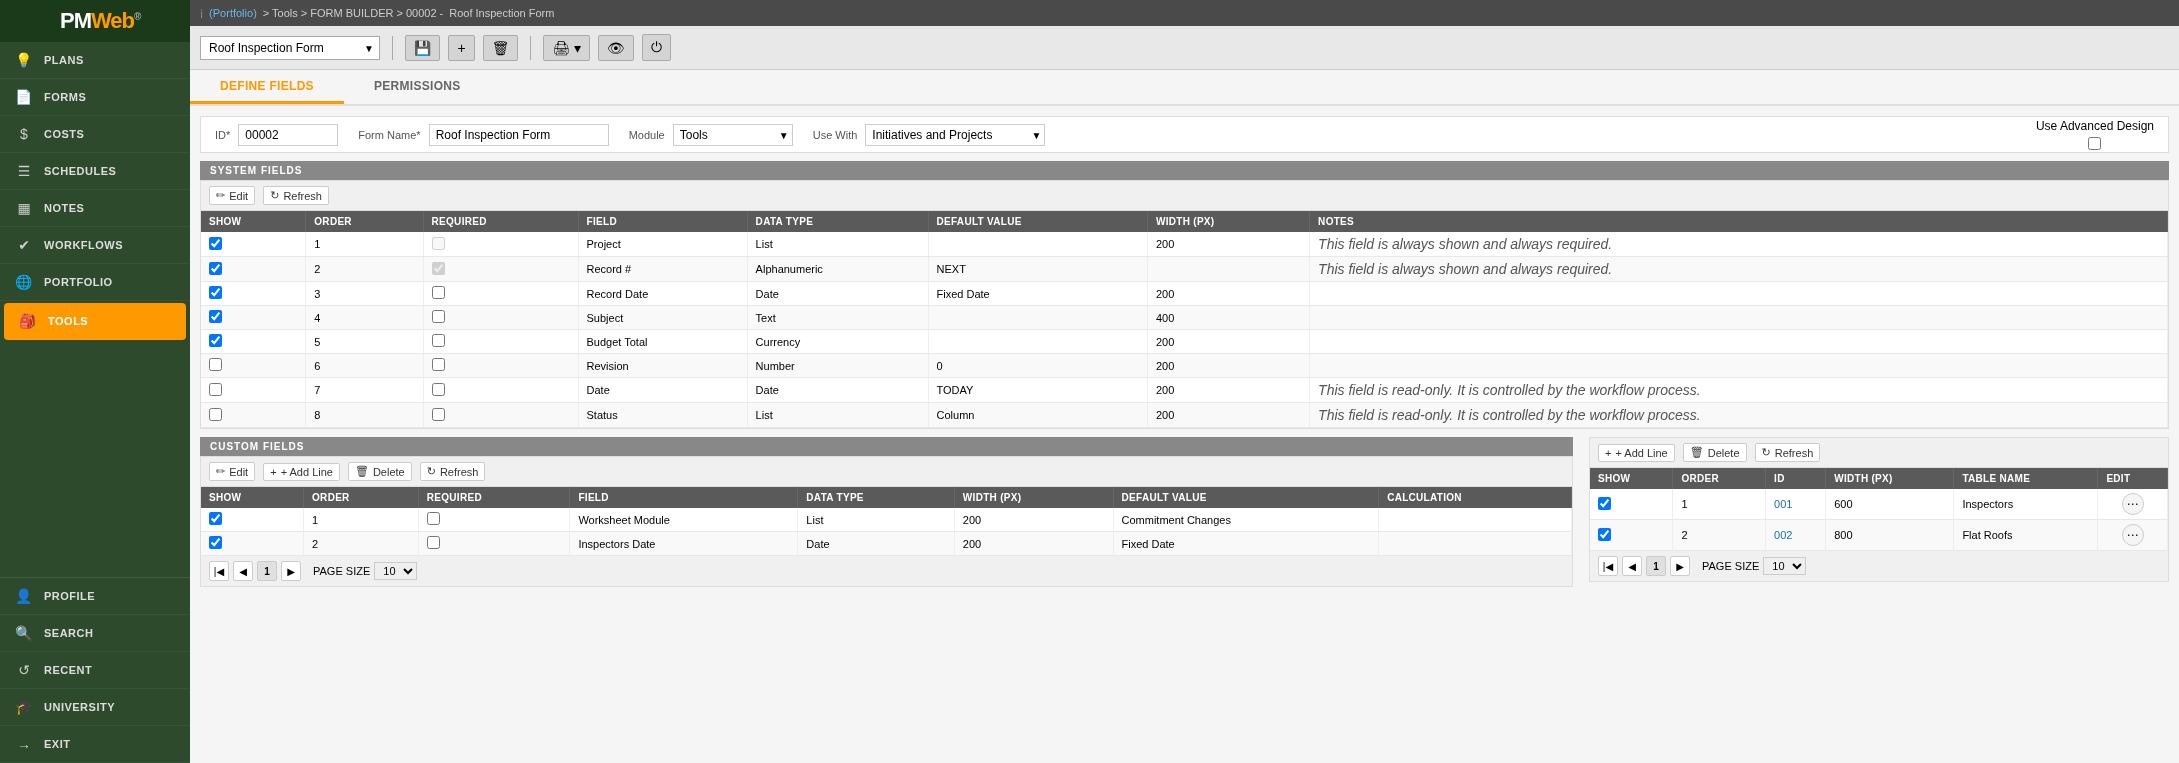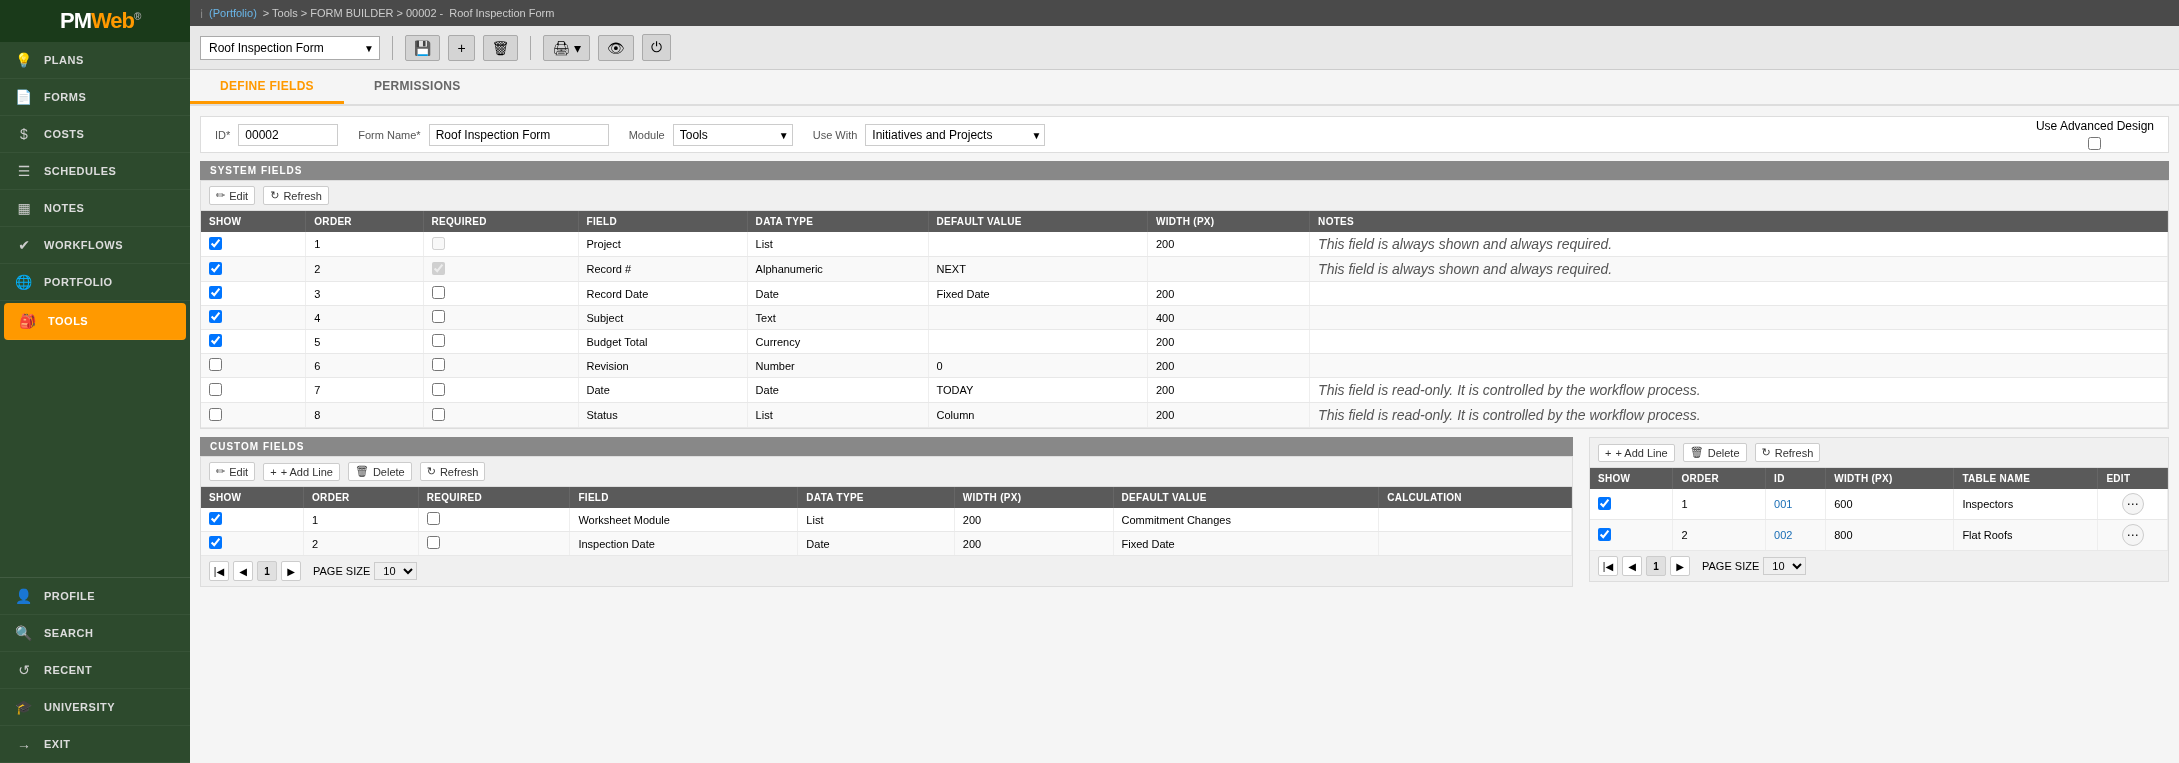--- a/index.html
+++ b/index.html
@@ -576,21 +576,21 @@
     <td>Worksheet Module</td>
     <td>List</td>
     <td>200</td>
     <td>Commitment Changes</td>
     <td></td>
   </tr>
                 <tr>
     <td><input type="checkbox" checked="" style=""></td>
     <td>2</td>
     <td><input type="checkbox" style=""></td>
-    <td>Inspection Date</td>
+    <td>Inspectors Date</td>
     <td>Date</td>
     <td>200</td>
     <td>Fixed Date</td>
     <td></td>
   </tr>
               </tbody>
           </table>
         </div>
         <div class="pagination">
           <button class="page-btn">|◀</button>

